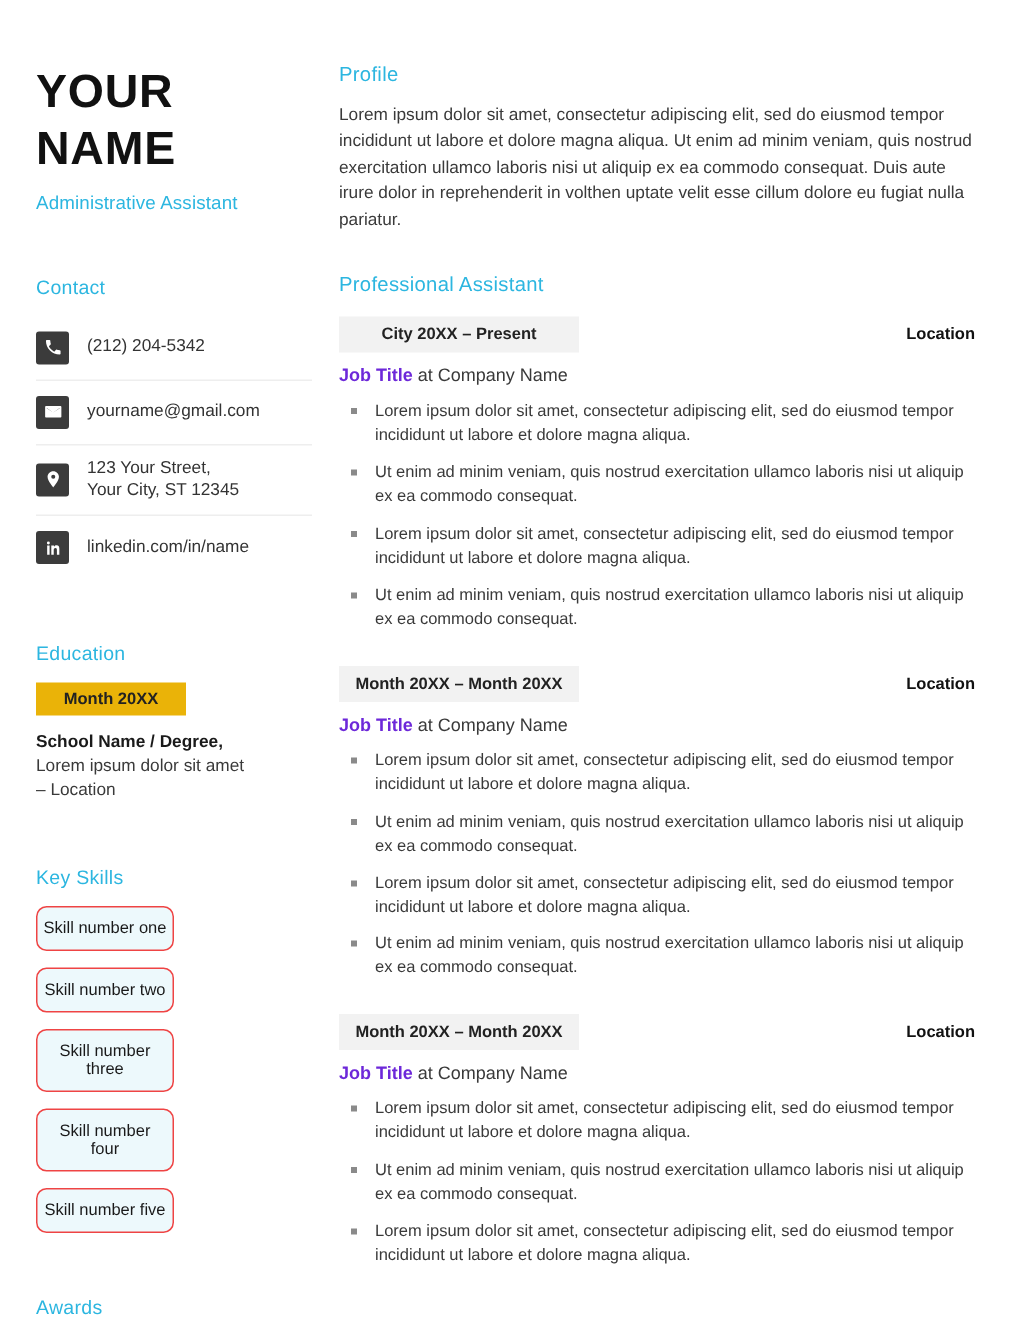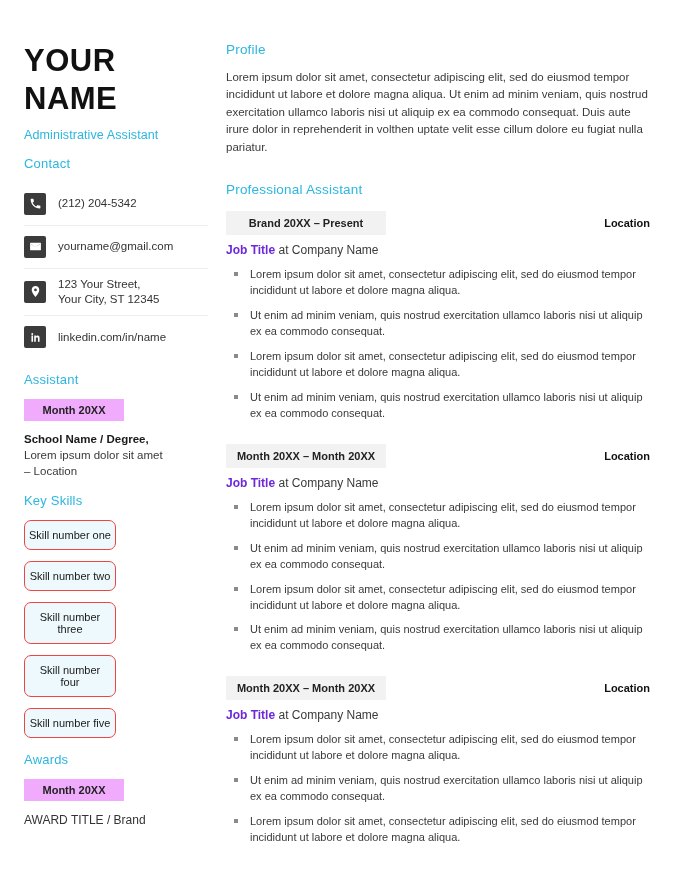--- a/index.html
+++ b/index.html
@@ -43,21 +43,21 @@
   }
   .job-role {
     margin-top: 10px;
     font-size: 12.5px;
     color: #2cb6e0;
     letter-spacing: 0.1px;
   }
   .side-heading {
     font-size: 13px;
     color: #2cb6e0;
-    margin-top: 14px;
+    margin-top: 42px;
     margin-bottom: 12px;
     letter-spacing: 0.2px;
   }
   .contact-list {
     margin-top: 2px;
   }
   .contact-row {
     display: flex;
     align-items: center;
     padding: 8px 0;
@@ -80,21 +80,21 @@
   }
   .c-icon svg { display: block; }
   .c-text {
     font-size: 11.5px;
     color: #333333;
     line-height: 1.33;
   }
 
   .date-chip {
     display: inline-block;
-    background: #f0abfc;
+    background: #eab308;
     font-size: 11px;
     font-weight: bold;
     color: #222222;
     padding: 5px 18px;
     box-sizing: border-box;
     margin-bottom: 10px;
   }
   .edu-chip { min-width: 100px; text-align: center; }
   .edu-school {
     font-size: 11.5px;
@@ -259,21 +259,21 @@
         <span class="c-icon">
           <svg width="13" height="13" viewBox="0 0 24 24" fill="#ffffff">
             <path d="M4.5 8.5h3V20h-3V8.5zM6 3.8a1.8 1.8 0 1 1 0 3.6 1.8 1.8 0 0 1 0-3.6zM10 8.5h2.9v1.6h.1c.4-.8 1.4-1.7 2.9-1.7 3.1 0 3.6 2 3.6 4.6V20h-3v-5.4c0-1.3 0-3-1.8-3s-2.1 1.4-2.1 2.9V20h-3V8.5z"></path>
           </svg>
         </span>
         <span class="c-text">linkedin.com/in/name</span>
       </div>
 
     </div>
 
-    <div class="side-heading">Assistant</div>
+    <div class="side-heading">Education</div>
     <div>
       <div class="date-chip edu-chip">Month 20XX</div>
       <div class="edu-school">School Name / Degree,</div>
       <div class="edu-sub">Lorem ipsum dolor sit amet</div>
       <div class="edu-loc">– Location</div>
     </div>
 
     <div class="side-heading">Key Skills</div>
     <div class="skills-list">
       <span class="skill-pill">Skill number one</span>
@@ -293,21 +293,21 @@
 
   <div class="main">
 
     <div class="main-heading">Profile</div>
     <div class="profile-text">Lorem ipsum dolor sit amet, consectetur adipiscing elit, sed do eiusmod tempor incididunt ut labore et dolore magna aliqua. Ut enim ad minim veniam, quis nostrud exercitation ullamco laboris nisi ut aliquip ex ea commodo consequat. Duis aute irure dolor in reprehenderit in volthen uptate velit esse cillum dolore eu fugiat nulla pariatur.</div>
 
     <div class="main-heading exp-heading">Professional Assistant</div>
 
     <div class="job">
       <div class="job-header">
-        <span class="job-chip">Brand 20XX – Present</span>
+        <span class="job-chip">City 20XX – Present</span>
         <span class="job-location">Location</span>
       </div>
       <div class="job-title-line">
         <b>Job Title</b><span> at </span><span>Company Name</span>
       </div>
       <ul class="bullets">
         <li>Lorem ipsum dolor sit amet, consectetur adipiscing elit, sed do eiusmod tempor incididunt ut labore et dolore magna aliqua.</li>
         <li>Ut enim ad minim veniam, quis nostrud exercitation ullamco laboris nisi ut aliquip ex ea commodo consequat.</li>
         <li>Lorem ipsum dolor sit amet, consectetur adipiscing elit, sed do eiusmod tempor incididunt ut labore et dolore magna aliqua.</li>
         <li>Ut enim ad minim veniam, quis nostrud exercitation ullamco laboris nisi ut aliquip ex ea commodo consequat.</li>

